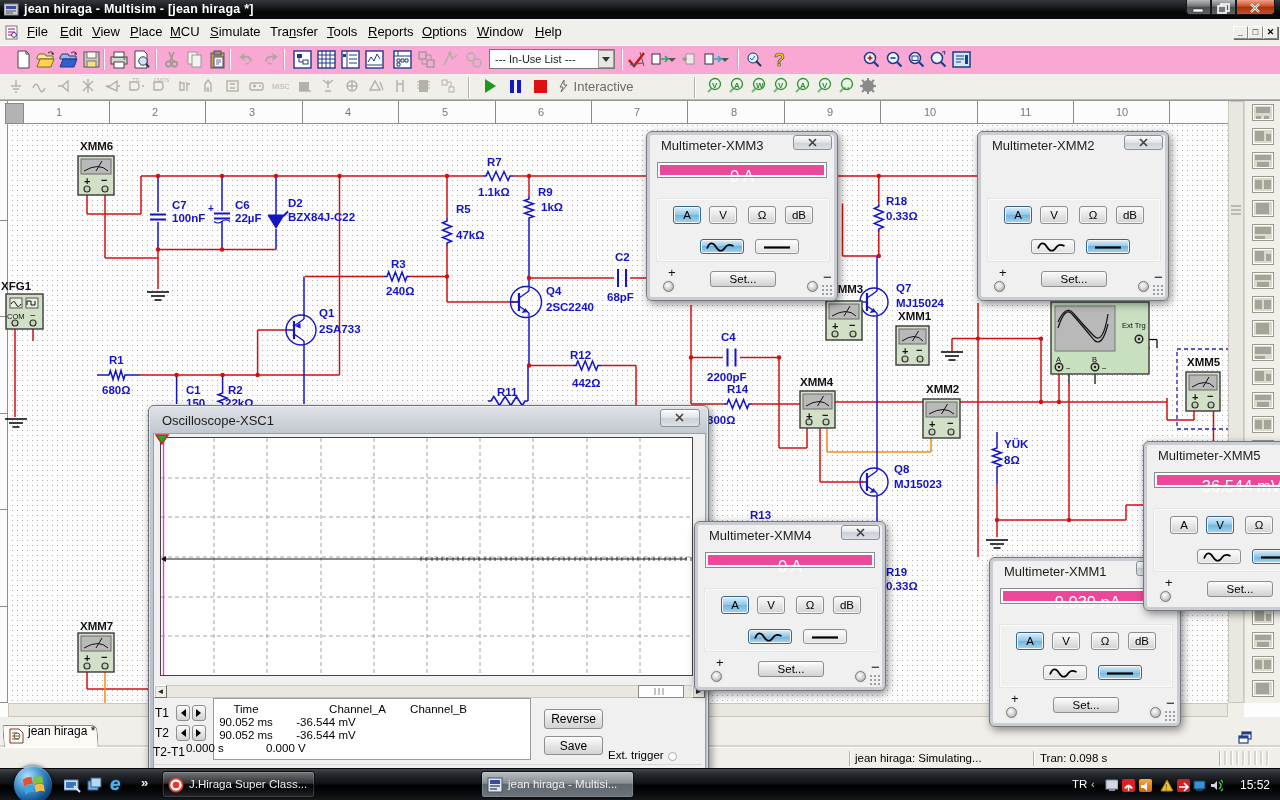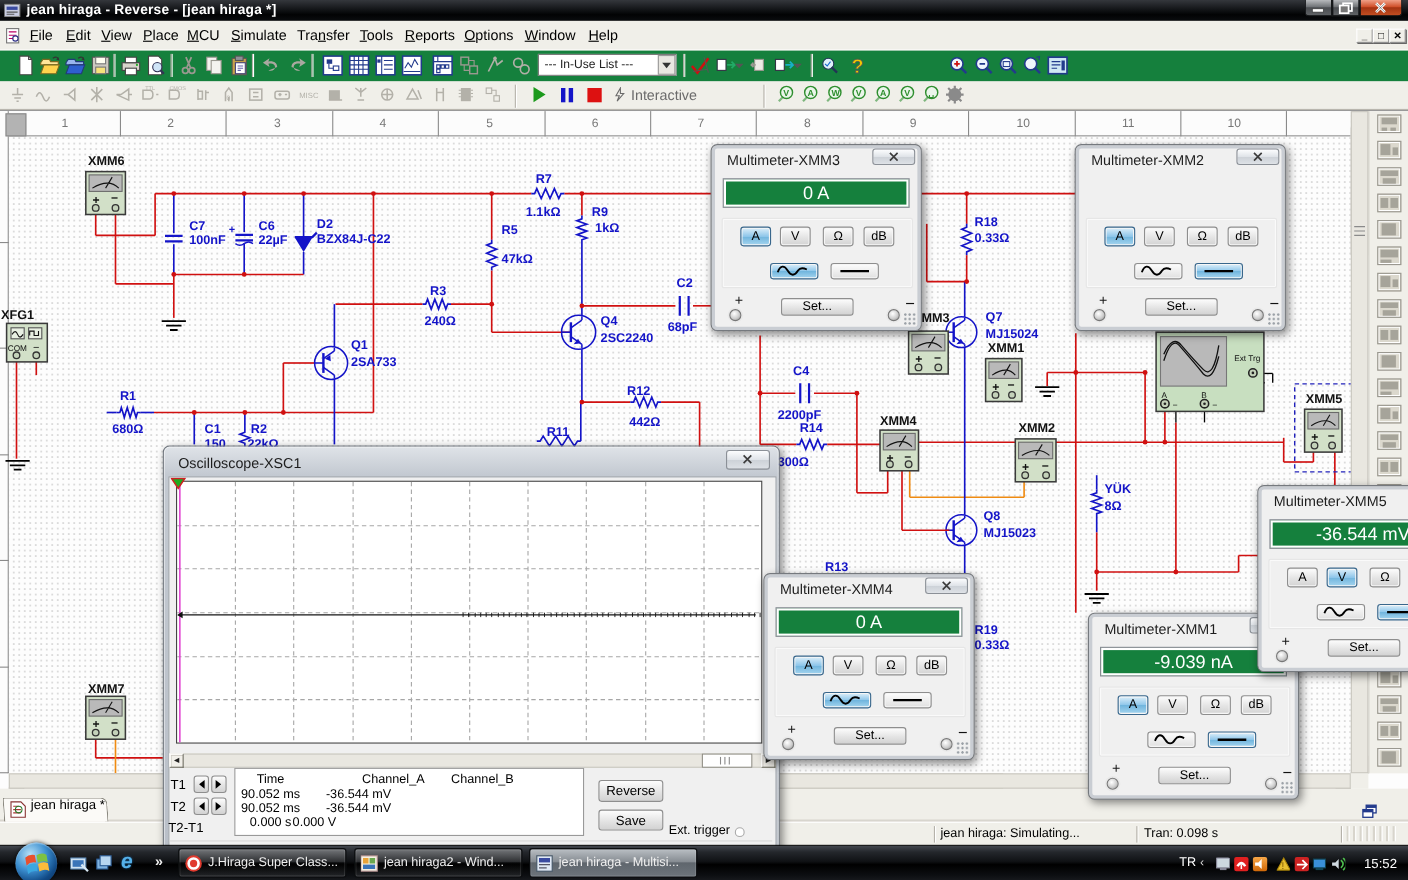--- a/index.html
+++ b/index.html
@@ -11,21 +11,21 @@
 .capbtn{top:0;height:15px;border:1px solid #16181a;border-top:none;color:#eee;text-align:center;
  background:linear-gradient(#b8babd,#6f7276 45%,#4a4d51 50%,#606366);}
 .capbtn.close{background:linear-gradient(#f0a088,#cf4e28 45%,#a33312 50%,#c34f22)}
 
 #menu{left:0;top:19px;width:1280px;height:27px;background:#f0efe9;border-bottom:1px solid #fff}
 .mi{top:5px;font-size:13px;color:#000}
 .mdib{top:7px;width:15px;height:13px;background:#f0efe9;border:1px solid #888;
  border-top-color:#fff;border-left-color:#fff;box-shadow:1px 1px 0 #666;
  font-size:9px;line-height:11px;text-align:center;color:#000;font-weight:bold}
 
-#tb1{left:0;top:46px;width:1280px;height:28px;background:#15803d}
+#tb1{left:0;top:46px;width:1280px;height:28px;background:#f9a8d4}
 #tb2{left:0;top:74px;width:1280px;height:26px;background:#f0efe9;border-bottom:1px solid #b9b6ae}
 .tsep{top:3px;width:1px;height:21px;background:#b5b2aa;box-shadow:1px 0 0 #fff}
 
 #canvas{left:0;top:100px;width:1280px;height:647px;background:#fdfdfd;border-top:1px solid #999}
 #dots{left:8px;top:101px;width:1220px;height:602px;
  background-image:radial-gradient(#b0b0b0 .55px,rgba(0,0,0,0) .62px);
  background-size:5px 5px;background-position:2px 2px;}
 #ruler{left:8px;top:101px;width:1220px;height:23px;background:#fcfcfc;border-bottom:1px solid #909090}
 .rtick{top:0;width:1px;height:23px;background:#8a8a8a}
 .rnum{top:5px;font-size:11px;color:#777}
@@ -49,21 +49,21 @@
 .vx svg{position:absolute;left:50%;top:50%;margin:-5px 0 0 -5px}
 .vclient{background:#f0f0f0;border:1px solid #9aa0a7}
 
 .cbtn{background:linear-gradient(#fdfdfd,#e2e2e2 60%,#d2d2d2);border:1px solid #8e8e8e;border-radius:3px;
  font-size:12px;color:#000;text-align:center}
 
 .mm{width:192px;height:170px;background:#f0f0f0;border:1px solid #75797e;border-radius:6px;
  box-shadow:0 0 0 3px #c9cdd3 inset,2px 3px 8px rgba(0,0,0,.45)}
 .mm .mt{left:14px;top:6px;font-size:13px;color:#1d1d1d}
 .mm .mx{left:146px;top:3px;width:39px;height:15px}
-.mm .md{left:11px;top:31px;width:168px;height:25px;background:#15803d;border:2px solid #fff;
+.mm .md{left:11px;top:31px;width:168px;height:14px;background:#ec4899;border:2px solid #fff;
  outline:1px solid #878c93;color:#fff;font-size:16.5px;text-align:center;line-height:22px}
 .mm .mp{left:9px;top:66px;width:174px;height:64px;border:1px solid #e6e6e6;border-radius:2px;
  box-shadow:0 0 0 1px #fafafa inset}
 .ub{top:74px;width:28px;height:18px;font-size:11.5px;line-height:17px;border-radius:3px;text-align:center;
  background:linear-gradient(#fdfdfd,#e4e4e4 55%,#d3d3d3);border:1px solid #8e8e8e;box-shadow:0 0 0 1px #f6f6f6 inset}
 .ub.on{background:linear-gradient(#dff0fa,#8ec6ea 50%,#5fa8d0 50%,#9fd2ef);
  background:linear-gradient(#dff0fa,#8ec6ea 50%,#6fb4dd 50%,#a5d5ef);border-color:#39678c}
 .wb{top:107px;width:44px;height:15px;border-radius:3px;background:linear-gradient(#fdfdfd,#e0e0e0);
  border:1px solid #8e8e8e;box-shadow:0 0 0 1px #f6f6f6 inset}
 .wb.on{background:linear-gradient(#dff0fa,#8ec6ea 50%,#6fb4dd 50%,#a5d5ef);border-color:#39678c}
@@ -91,21 +91,21 @@
 .tbtn.on{background:linear-gradient(#b9bec3,#878d93 45%,#5f666d 50%,#6d747b);}
 .tbtn .lbl{position:absolute;left:26px;top:6px;white-space:nowrap}
 .trayico{top:10px;width:13px;height:13px;border-radius:2px}
 </style></head><body>
 <div id="title" class="abs">
     <svg class="abs" style="left:4px;top:2px" width="16" height="15">
       <rect x="0" y="2" width="14" height="11" fill="#c8cce0" stroke="#888"></rect>
       <rect x="2" y="4" width="10" height="3" fill="#3a4ba0"></rect>
       <path d="M2 9h10M2 11h7" stroke="#555" stroke-width="1"></path>
     </svg>
-    <div class="abs txt">jean hiraga - Reverse - [jean hiraga *]</div>
+    <div class="abs txt">jean hiraga - Multisim - [jean hiraga *]</div>
     <div class="abs capbtn" style="left:1186px;width:25px;border-radius:0 0 0 4px"><svg width="23" height="13">
         <rect x="6" y="8" width="10" height="3" fill="#fff" stroke="#333" stroke-width=".6"></rect>
       </svg></div>
     <div class="abs capbtn" style="left:1211px;width:25px"><svg width="23" height="13">
         <rect x="9" y="3" width="8" height="7" fill="none" stroke="#fff" stroke-width="1.6"></rect>
         <rect x="6" y="5" width="8" height="7" fill="#777" stroke="#fff" stroke-width="1.6"></rect>
       </svg></div>
     <div class="abs capbtn close" style="left:1236px;width:39px;border-radius:0 0 4px 0"><svg width="37" height="13">
         <path d="M14 3l8 8M22 3l-8 8" stroke="#fff" stroke-width="2.4"></path>
         <path d="M14 3l8 8M22 3l-8 8" stroke="#333" stroke-width=".5"></path>
@@ -945,21 +945,21 @@
       <path d="M1 0v7M5 0v7M9 0v7" stroke="#8a8a8a"></path>
     </svg>
     <div class="abs" style="left:64px;top:292px;width:318px;height:62px;background:#fff;border:1px solid #999"></div>
     <div class="abs" style="left:37px;top:297px;width:120px;text-align:center;font-size:11.5px">Time</div>
     <div class="abs" style="left:117px;top:297px;width:120px;text-align:right;font-size:11.5px">Channel_A</div>
     <div class="abs" style="left:198px;top:297px;width:120px;text-align:right;font-size:11.5px">Channel_B</div>
     <div class="abs" style="left:37px;top:310px;width:120px;text-align:center;font-size:11.5px">90.052 ms</div>
     <div class="abs" style="left:117px;top:310px;width:120px;text-align:center;font-size:11.5px">-36.544 mV</div>
     <div class="abs" style="left:37px;top:323px;width:120px;text-align:center;font-size:11.5px">90.052 ms</div>
     <div class="abs" style="left:117px;top:323px;width:120px;text-align:center;font-size:11.5px">-36.544 mV</div>
-    <div class="abs" style="left:37px;top:336px;width:120px;text-align:center;font-size:11.5px">0.000 s</div>
+    <div class="abs" style="left:37px;top:336px;width:120px;font-size:11.5px">0.000 s</div>
     <div class="abs" style="left:117px;top:336px;width:120px;text-align:left;font-size:11.5px">0.000 V</div>
     <div class="abs" style="left:6px;top:300px;font-size:12px">T1</div>
     <div class="abs" style="left:6px;top:320px;font-size:12px">T2</div>
     <div class="abs" style="left:4px;top:339px;font-size:12px">T2-T1</div>
     <div class="abs cbtn" style="left:27px;top:299px;width:14px;height:16px"><svg width="12" height="14">
         <path d="M9 3L4 7l5 4z" fill="#000"></path>
       </svg></div>
     <div class="abs cbtn" style="left:43px;top:299px;width:14px;height:16px"><svg width="12" height="14">
         <path d="M3 3l5 4-5 4z" fill="#000"></path>
       </svg></div>
@@ -1157,29 +1157,20 @@
     </svg>
     <div class="abs" style="left:110px;top:4px;font-size:19px;font-weight:bold;font-style:italic;color:#55b0e8;text-shadow:0 0 2px #1a6aa8">e</div>
     <div class="abs" style="left:141px;top:6px;font-size:13px;color:#eee;font-weight:bold">»</div>
     <div class="abs tbtn" style="left:162px">
       <svg class="abs" style="left:5px;top:5px" width="17" height="17">
         <circle cx="8" cy="8" r="7.5" fill="#e03a2e"></circle>
         <circle cx="8" cy="8" r="4.5" fill="none" stroke="#fff" stroke-width="2.4"></circle>
       </svg>
       <span class="lbl">J.Hiraga Super Class...</span>
     </div>
-    <div class="abs tbtn" style="left:322px">
-      <svg class="abs" style="left:5px;top:5px" width="17" height="17">
-        <rect x="0" y="1" width="15" height="14" fill="#f6f0e2" stroke="#a88"></rect>
-        <rect x="2" y="3" width="5" height="5" fill="#e8a33a"></rect>
-        <rect x="8" y="3" width="5" height="5" fill="#6aa84f"></rect>
-        <rect x="2" y="9" width="11" height="4" fill="#3a74b8"></rect>
-      </svg>
-      <span class="lbl">jean hiraga2 - Wind...</span>
-    </div>
     <div class="abs tbtn on" style="left:481px">
       <svg class="abs" style="left:5px;top:5px" width="17" height="17">
         <rect x="1" y="1" width="14" height="14" fill="#dfe8f4" stroke="#456"></rect>
         <rect x="3" y="3" width="10" height="4" fill="#3a4ba0"></rect>
         <path d="M3 9h10M3 12h7" stroke="#556" stroke-width="1.3"></path>
       </svg>
       <span class="lbl">jean hiraga - Multisi...</span>
     </div>
     <div class="abs" style="left:1072px;top:9px;font-size:11.5px;color:#fff">TR</div>
     <div class="abs" style="left:1091px;top:9px;font-size:11px;color:#ddd">‹</div>

